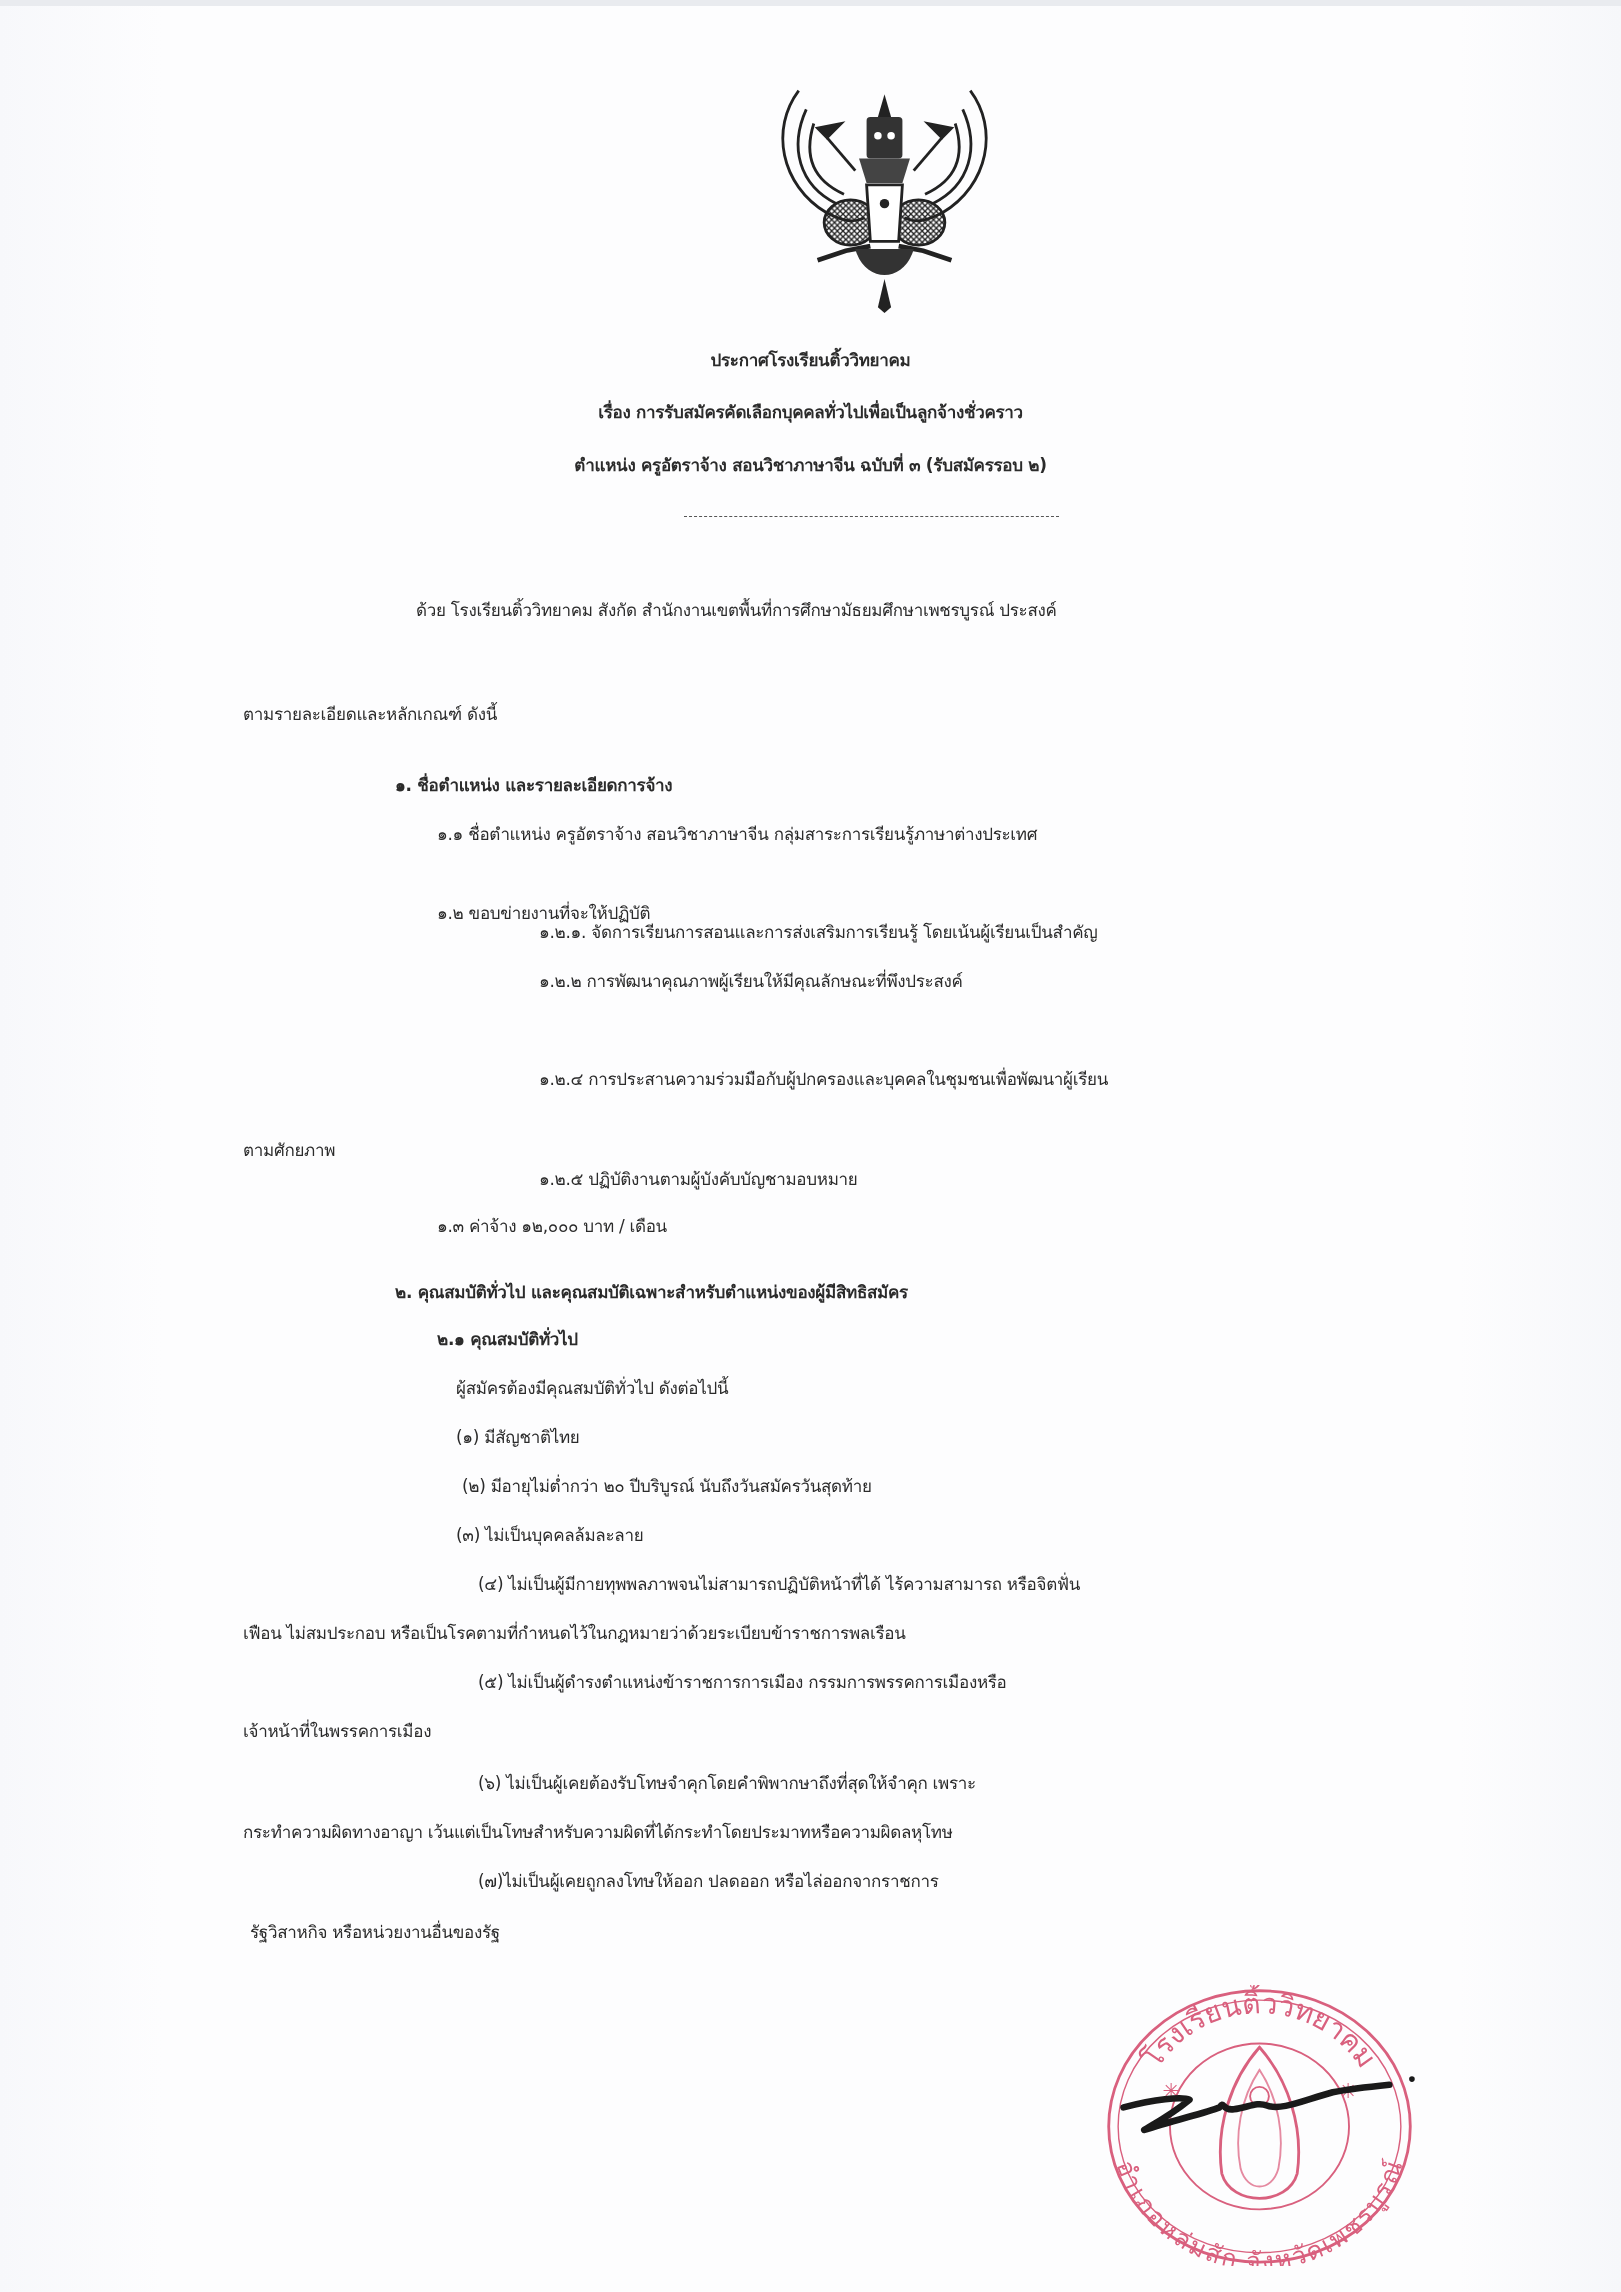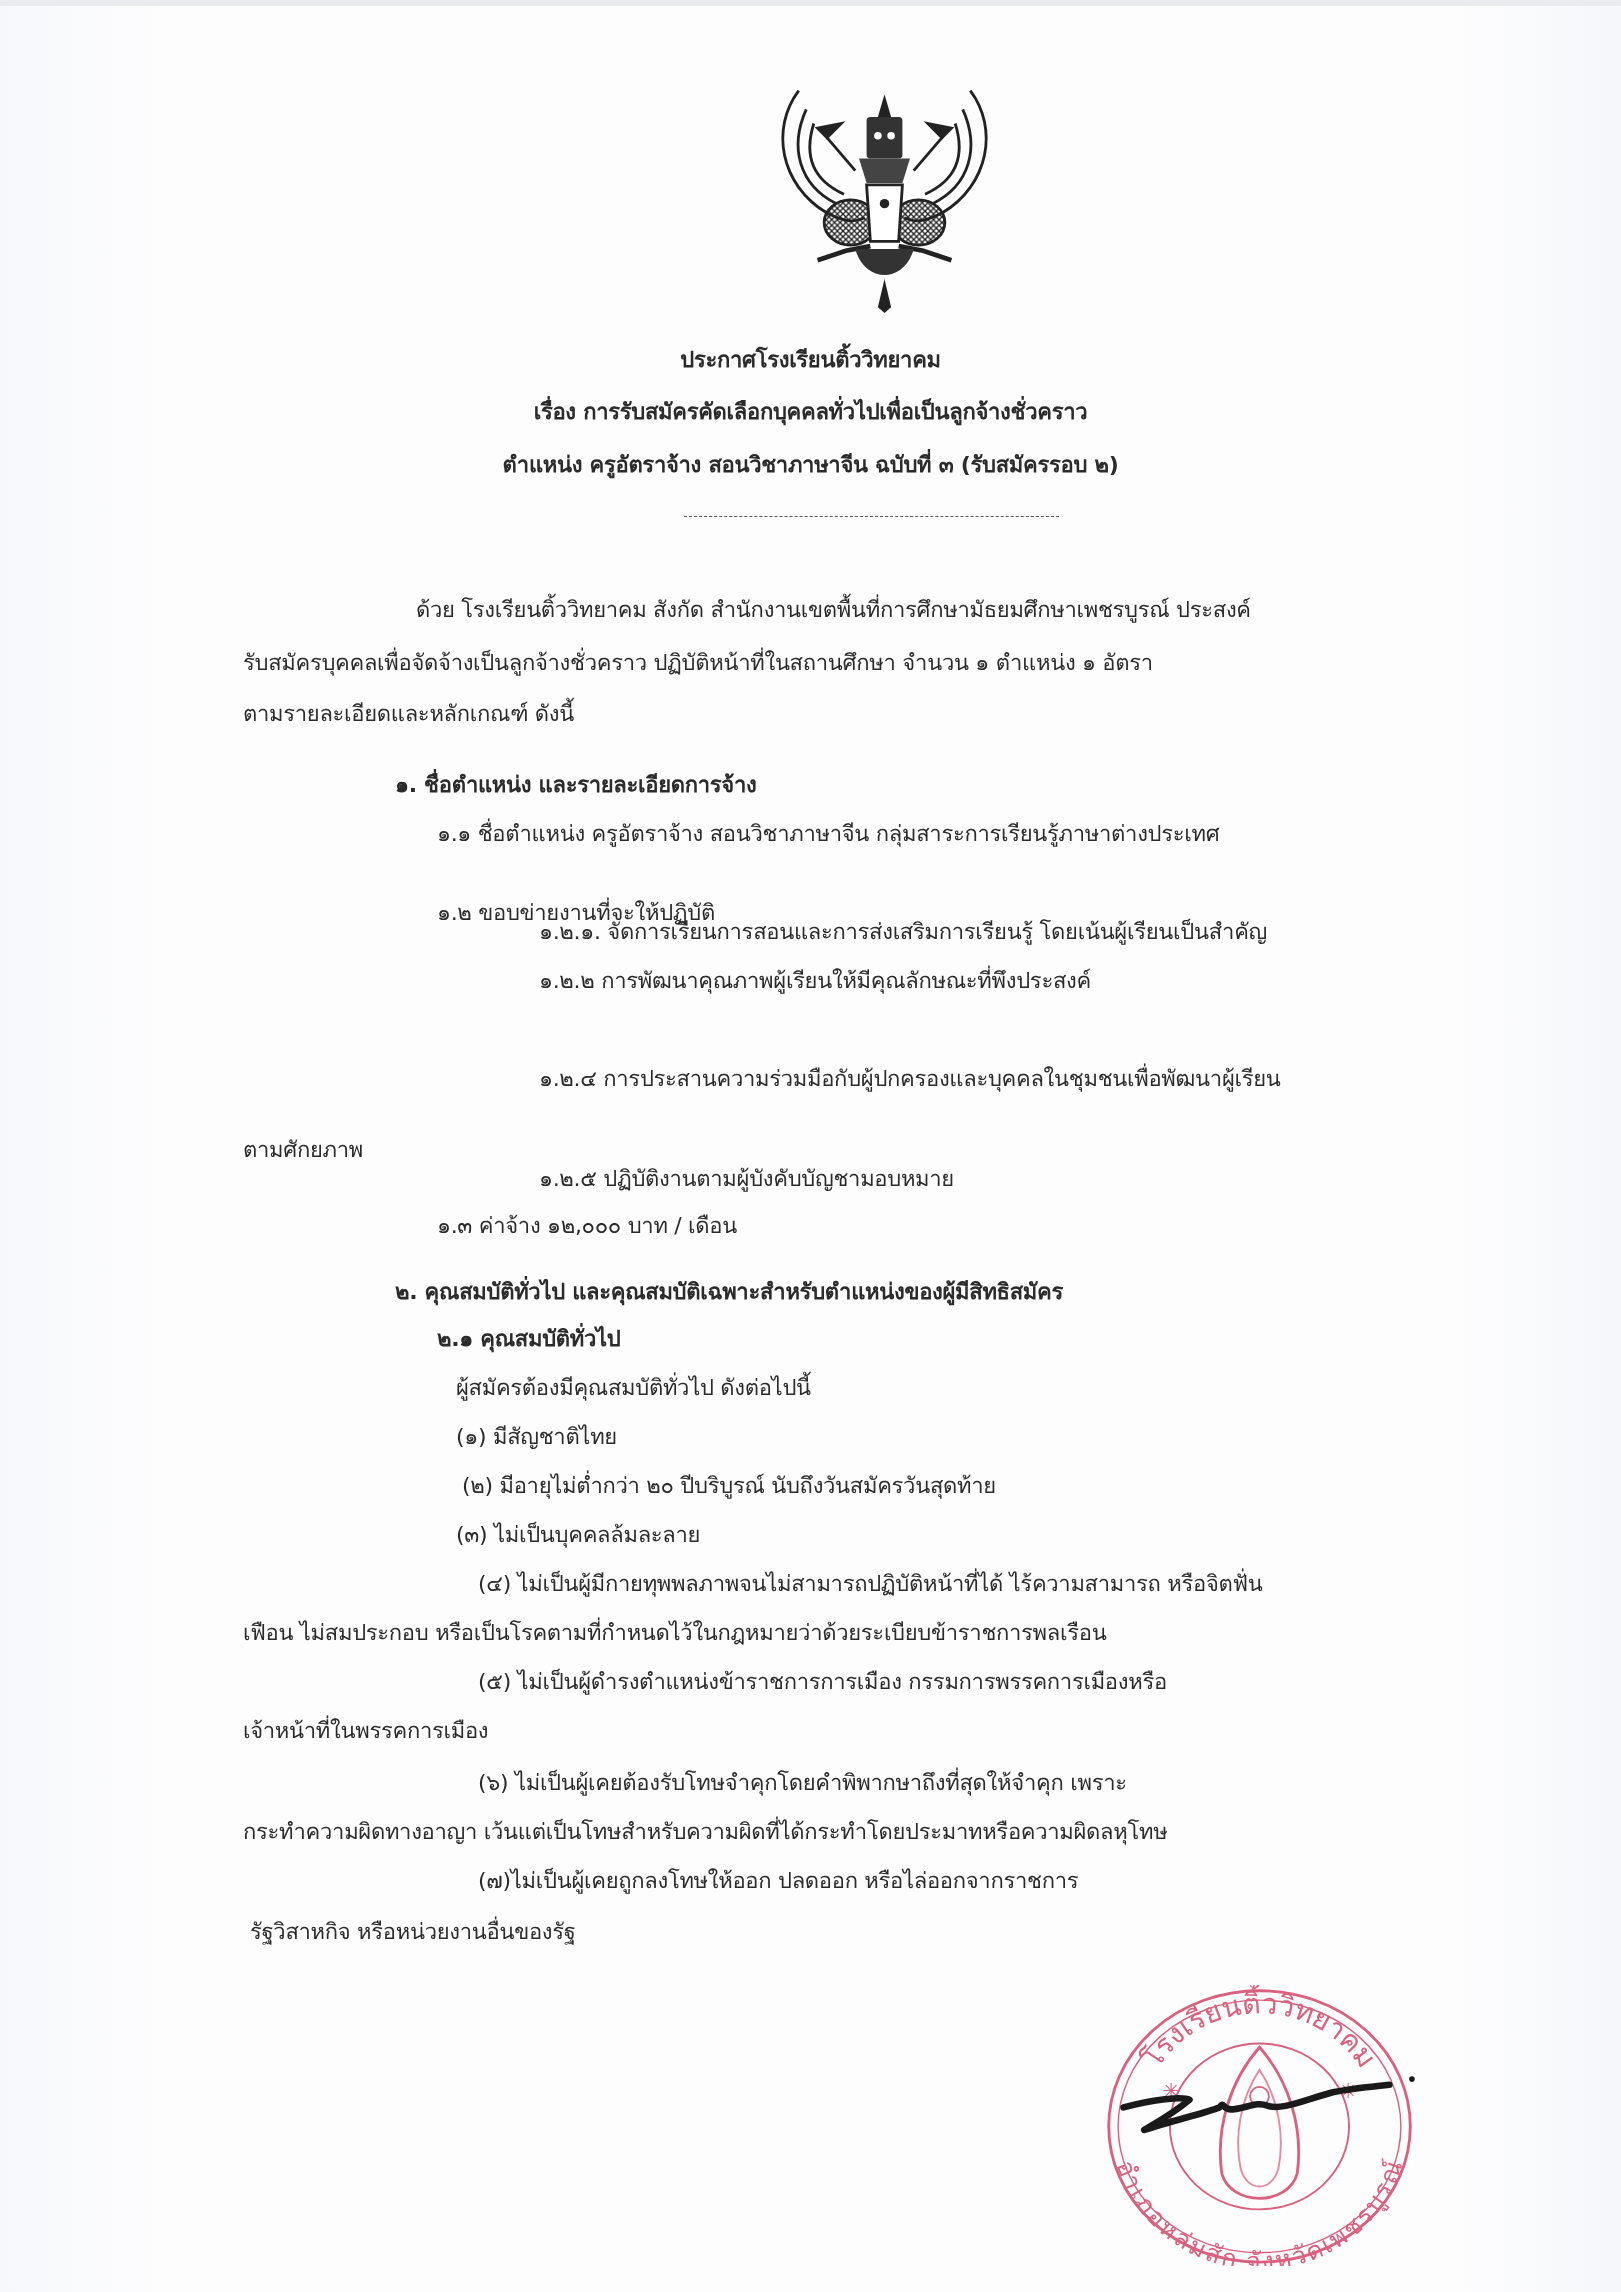--- a/index.html
+++ b/index.html
@@ -4,21 +4,21 @@
 <style>
   html, body { margin:0; padding:0; }
   body {
     width:1621px; height:2293px; position:relative; overflow:hidden;
     background:#fbfcfe;
     font-family:"DejaVu Sans", "Liberation Sans", sans-serif;
     color:#2b2b2b;
   }
   .page { position:absolute; inset:0; background:linear-gradient(90deg,#f7f8fb 0%,#fdfdfe 10%,#fdfdfe 90%,#f6f7fa 100%); }
   .top-edge { position:absolute; left:0; top:0; width:100%; height:5.6px; background:#e9ebef; }
-  .line { position:absolute; font-size:22px; line-height:34px; white-space:nowrap; letter-spacing:-0.3px; }
+  .line { position:absolute; font-size:17px; line-height:34px; white-space:nowrap; letter-spacing:-0.3px; }
   .bold { font-weight:bold; }
   .center { left:0; width:1621px; text-align:center; }
   .garuda { position:absolute; left:761px; top:81px; width:247px; height:234px; }
   .dash-rule { position:absolute; left:684px; top:516px; width:375px; border-top:1.9px dashed #555; }
   .seal { position:absolute; left:1104px; top:1985px; width:311px; height:281px; }
   .signature { position:absolute; left:1116px; top:2062px; width:311px; height:85px; }
 </style>
 </head>
 <body>
 
@@ -56,21 +56,20 @@
       </pattern>
     </defs>
   </svg>
 
   <div class="line bold center" style="top:343px;">ประกาศโรงเรียนติ้ววิทยาคม</div>
   <div class="line bold center" style="top:395px;">เรื่อง   การรับสมัครคัดเลือกบุคคลทั่วไปเพื่อเป็นลูกจ้างชั่วคราว</div>
   <div class="line bold center" style="top:448px;">ตำแหน่ง ครูอัตราจ้าง สอนวิชาภาษาจีน ฉบับที่ ๓ (รับสมัครรอบ ๒)</div>
   <div class="dash-rule"></div>
 
   <div class="line" style="left:416px; top:593px;">ด้วย โรงเรียนติ้ววิทยาคม สังกัด สำนักงานเขตพื้นที่การศึกษามัธยมศึกษาเพชรบูรณ์ ประสงค์</div>
-  <div class="line" style="left:243px; top:646px;">รับสมัครบุคคลเพื่อจัดจ้างเป็นลูกจ้างชั่วคราว ปฏิบัติหน้าที่ในสถานศึกษา จำนวน ๑ ตำแหน่ง ๑ อัตรา</div>
   <div class="line" style="left:243px; top:697px;">ตามรายละเอียดและหลักเกณฑ์ ดังนี้</div>
 
   <div class="line bold" style="left:395px; top:768px;">๑.  ชื่อตำแหน่ง  และรายละเอียดการจ้าง</div>
   <div class="line" style="left:437px; top:817px;">๑.๑  ชื่อตำแหน่ง   ครูอัตราจ้าง สอนวิชาภาษาจีน กลุ่มสาระการเรียนรู้ภาษาต่างประเทศ</div>
   <div class="line" style="left:437px; top:866px;margin-top:30px;">๑.๒  ขอบข่ายงานที่จะให้ปฏิบัติ</div>
   <div class="line" style="left:539px; top:915px;">๑.๒.๑. จัดการเรียนการสอนและการส่งเสริมการเรียนรู้ โดยเน้นผู้เรียนเป็นสำคัญ</div>
   <div class="line" style="left:539px; top:964px;">๑.๒.๒  การพัฒนาคุณภาพผู้เรียนให้มีคุณลักษณะที่พึงประสงค์</div>
   <div class="line" style="left:539px; top:1062px;">๑.๒.๔  การประสานความร่วมมือกับผู้ปกครองและบุคคลในชุมชนเพื่อพัฒนาผู้เรียน</div>
   <div class="line" style="left:243px; top:1113px;margin-top:20px;">ตามศักยภาพ</div>
   <div class="line" style="left:539px; top:1162px;">๑.๒.๕ ปฏิบัติงานตามผู้บังคับบัญชามอบหมาย</div>

